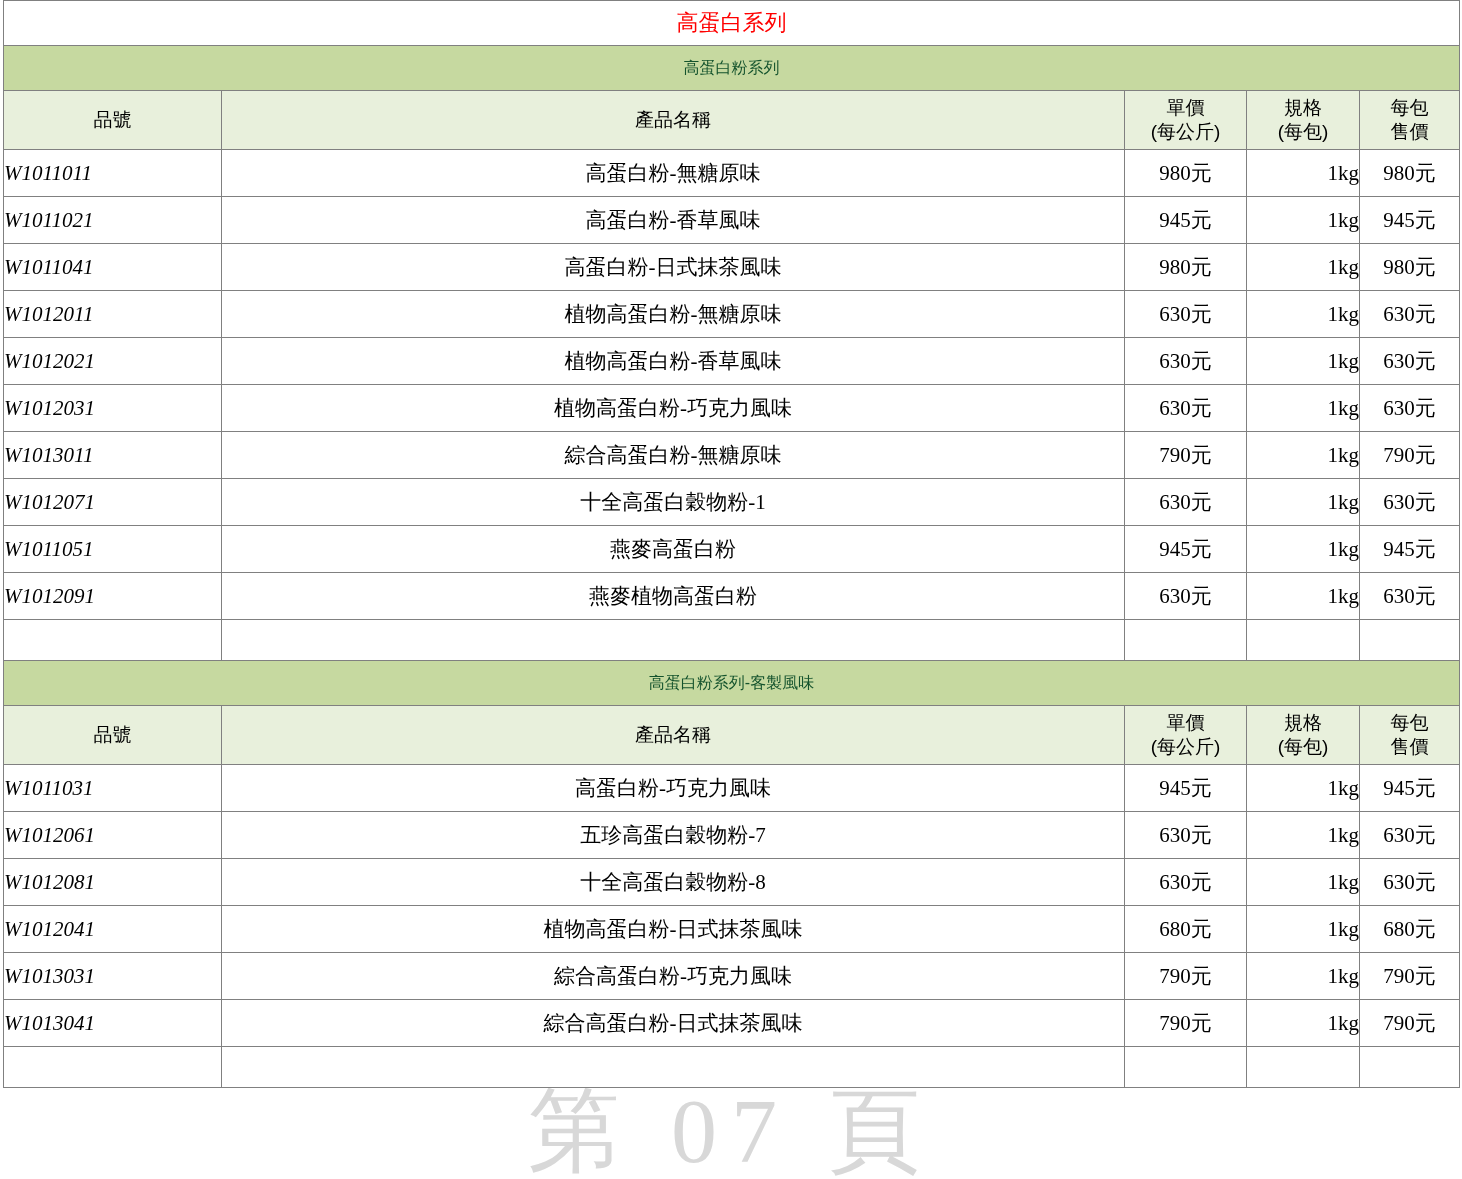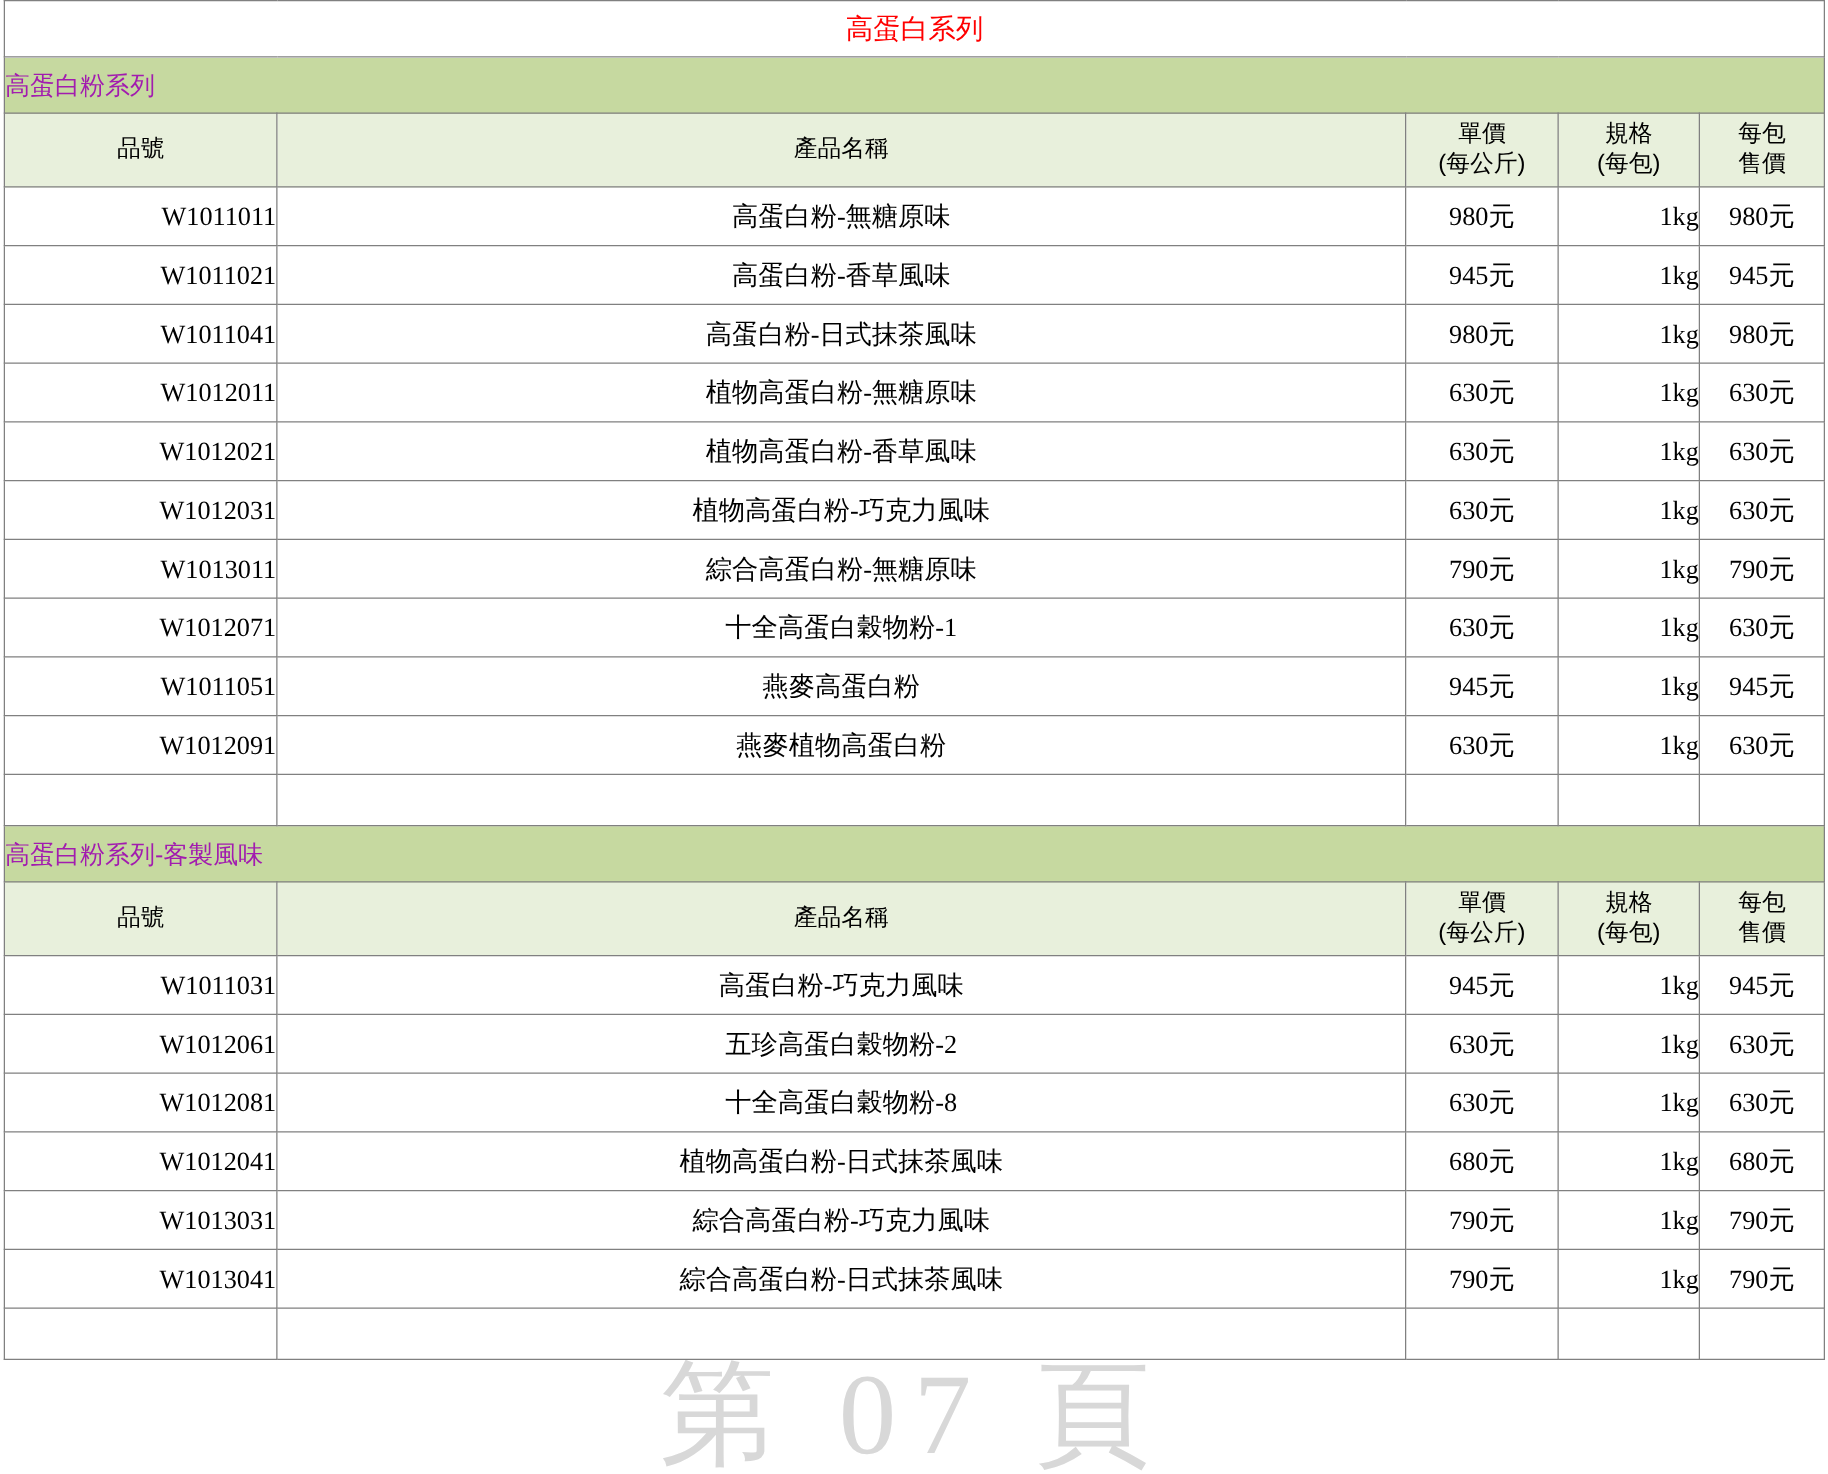--- a/index.html
+++ b/index.html
@@ -47,45 +47,46 @@
     font-size: 22px;
     border-left: none;
     border-right: none;
     border-top: none;
     border-bottom: 1px solid #808080;
     background: #ffffff;
     font-family: "Liberation Sans", sans-serif;
   }
   .section-row td {
     height: 44px;
-    text-align: left;
+    text-align: center;
     background: #c6d9a0;
     font-weight: bold;
-    font-size: 20px;
+    font-size: 16px;
     font-family: "Liberation Sans", sans-serif;
-    color: #a21caf;
+    color: #14532d;
   }
   .head-row td {
     height: 58px;
     text-align: center;
     background: #e8f0dc;
     font-weight: bold;
     font-size: 19px;
     font-family: "Liberation Sans", sans-serif;
     line-height: 1.25;
   }
   .head-row td.two-line {
     font-size: 19px;
   }
   .data-row td {
     height: 46px;
     font-size: 21px;
   }
   td.code {
-    text-align: right;
+    text-align: left;
+    font-style: italic;
   }
   td.name {
     text-align: center;
     padding-left: 8px;
   }
   td.price, td.pack {
     text-align: center;
     padding-right: 10px;
   }
   td.spec {
@@ -255,21 +256,21 @@
 
       <tr class="data-row">
         <td class="code">W1011031</td>
         <td class="name">高蛋白粉-巧克力風味</td>
         <td class="price">945元</td>
         <td class="spec">1kg</td>
         <td class="pack">945元</td>
       </tr>
       <tr class="data-row">
         <td class="code">W1012061</td>
-        <td class="name">五珍高蛋白穀物粉-2</td>
+        <td class="name">五珍高蛋白穀物粉-7</td>
         <td class="price">630元</td>
         <td class="spec">1kg</td>
         <td class="pack">630元</td>
       </tr>
       <tr class="data-row">
         <td class="code">W1012081</td>
         <td class="name">十全高蛋白穀物粉-8</td>
         <td class="price">630元</td>
         <td class="spec">1kg</td>
         <td class="pack">630元</td>

